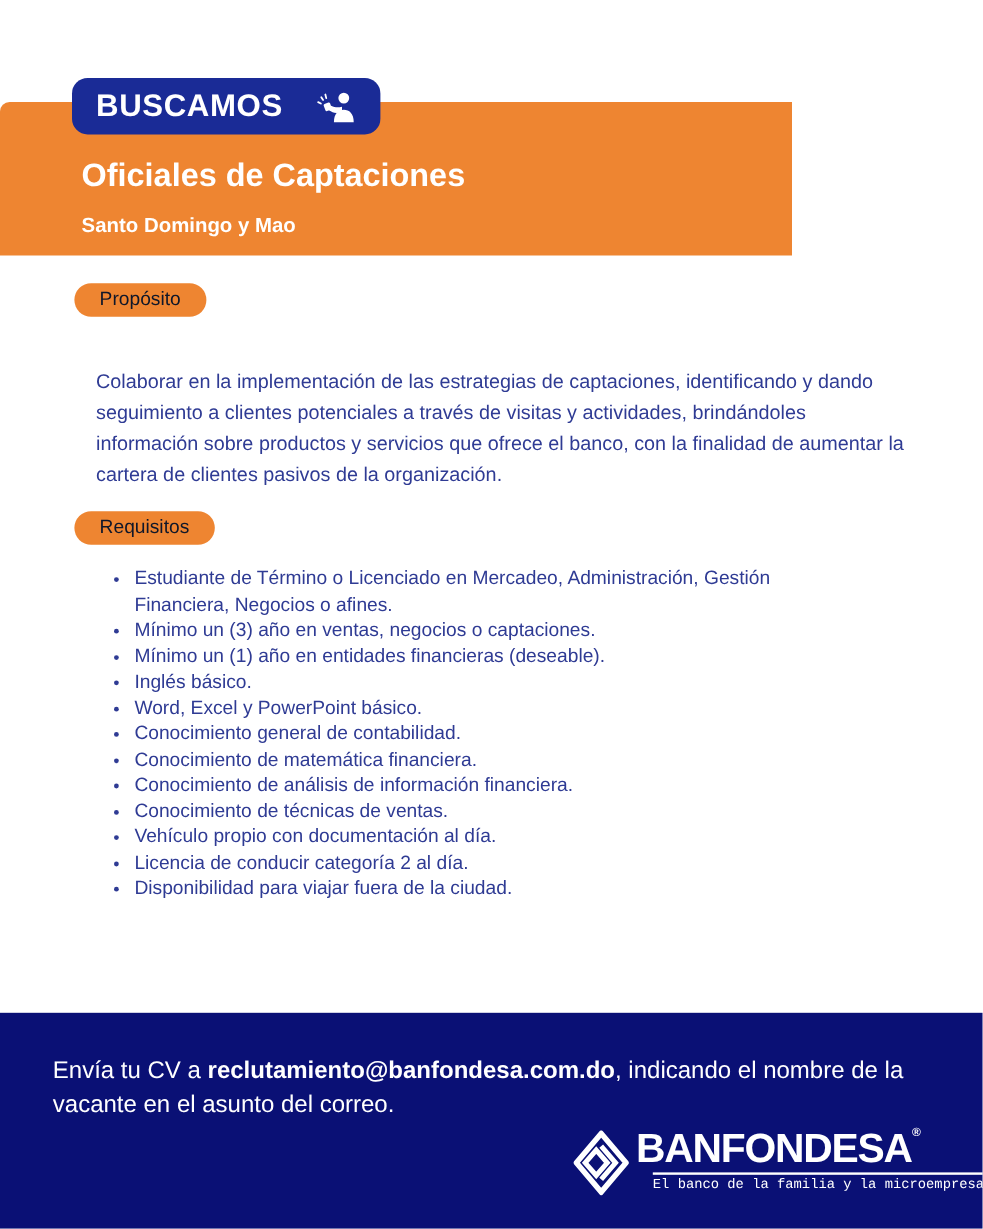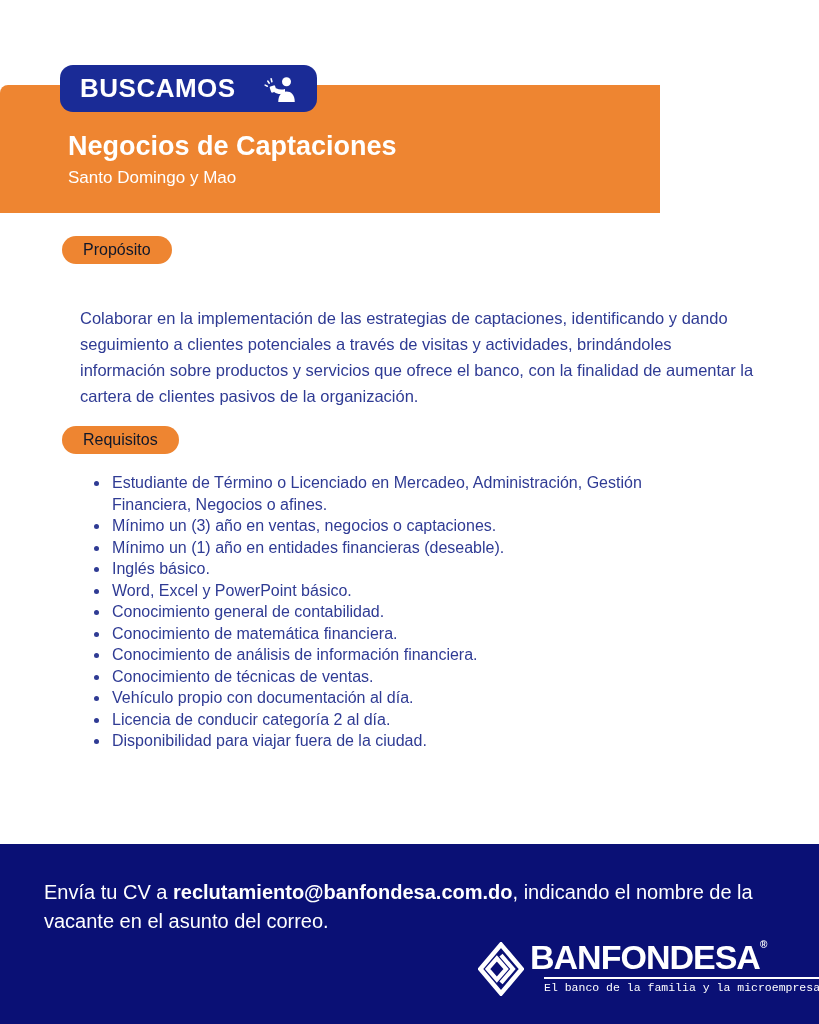--- a/index.html
+++ b/index.html
@@ -9,21 +9,21 @@
   
   .badge{position:absolute;left:60px;top:65px;height:47px;display:flex;align-items:center;gap:28px;
          background:#1a2b96;color:#ffffff;border-radius:13px;padding:0 20px;z-index:2;}
   .badge-label{font-size:26px;font-weight:bold;letter-spacing:.5px;}
   .badge-icon{display:block;}
 
   
   .banner{position:absolute;left:0;top:85px;width:660px;height:128px;background:#ee8531;border-top-left-radius:8px;}
   .banner-inner{position:absolute;left:68px;top:46px;color:#ffffff;}
   .banner-title{font-size:27px;font-weight:bold;line-height:1.15;}
-  .banner-subtitle{font-size:17px;font-weight:normal;margin-top:6px;}
+  .banner-subtitle{font-size:17px;font-weight:bold;margin-top:16px;}
 
   
   .pill{position:absolute;left:62px;background:#ee8531;color:#0f172a;font-size:16px;font-weight:normal;
         padding:5px 21px;border-radius:16px;}
   .pill-proposito{top:236px;}
   .pill-requisitos{top:426px;}
 
   
   .paragraph{position:absolute;left:80px;top:288px;width:680px;color:#2f3b94;font-size:16.5px;line-height:26px;}
   .req-list{position:absolute;left:92px;top:472px;width:590px;margin:0;padding:0 0 0 18px;color:#2f3b94;
@@ -60,21 +60,21 @@
       <g stroke="#ffffff" stroke-width="2" stroke-linecap="round" fill="none">
         <path d="M7 11 L5 8"></path>
         <path d="M10.5 9 L9.5 5"></path>
         <path d="M4.5 15 L1.5 13.5"></path>
       </g>
     </svg>
   </div>
 
   <div class="banner">
     <div class="banner-inner">
-      <div class="banner-title">Negocios de Captaciones</div>
+      <div class="banner-title">Oficiales de Captaciones</div>
       <div class="banner-subtitle">Santo Domingo y Mao</div>
     </div>
   </div>
 
   <div class="pill pill-proposito">Propósito</div>
   <p class="paragraph">Colaborar en la implementación de las estrategias de captaciones, identificando y dando seguimiento a clientes potenciales a través de visitas y actividades, brindándoles información sobre productos y servicios que ofrece el banco, con la finalidad de aumentar la cartera de clientes pasivos de la organización.</p>
 
   <div class="pill pill-requisitos">Requisitos</div>
   <ul class="req-list">
       <li>Estudiante de Término o Licenciado en Mercadeo, Administración, Gestión Financiera, Negocios o afines.</li>

